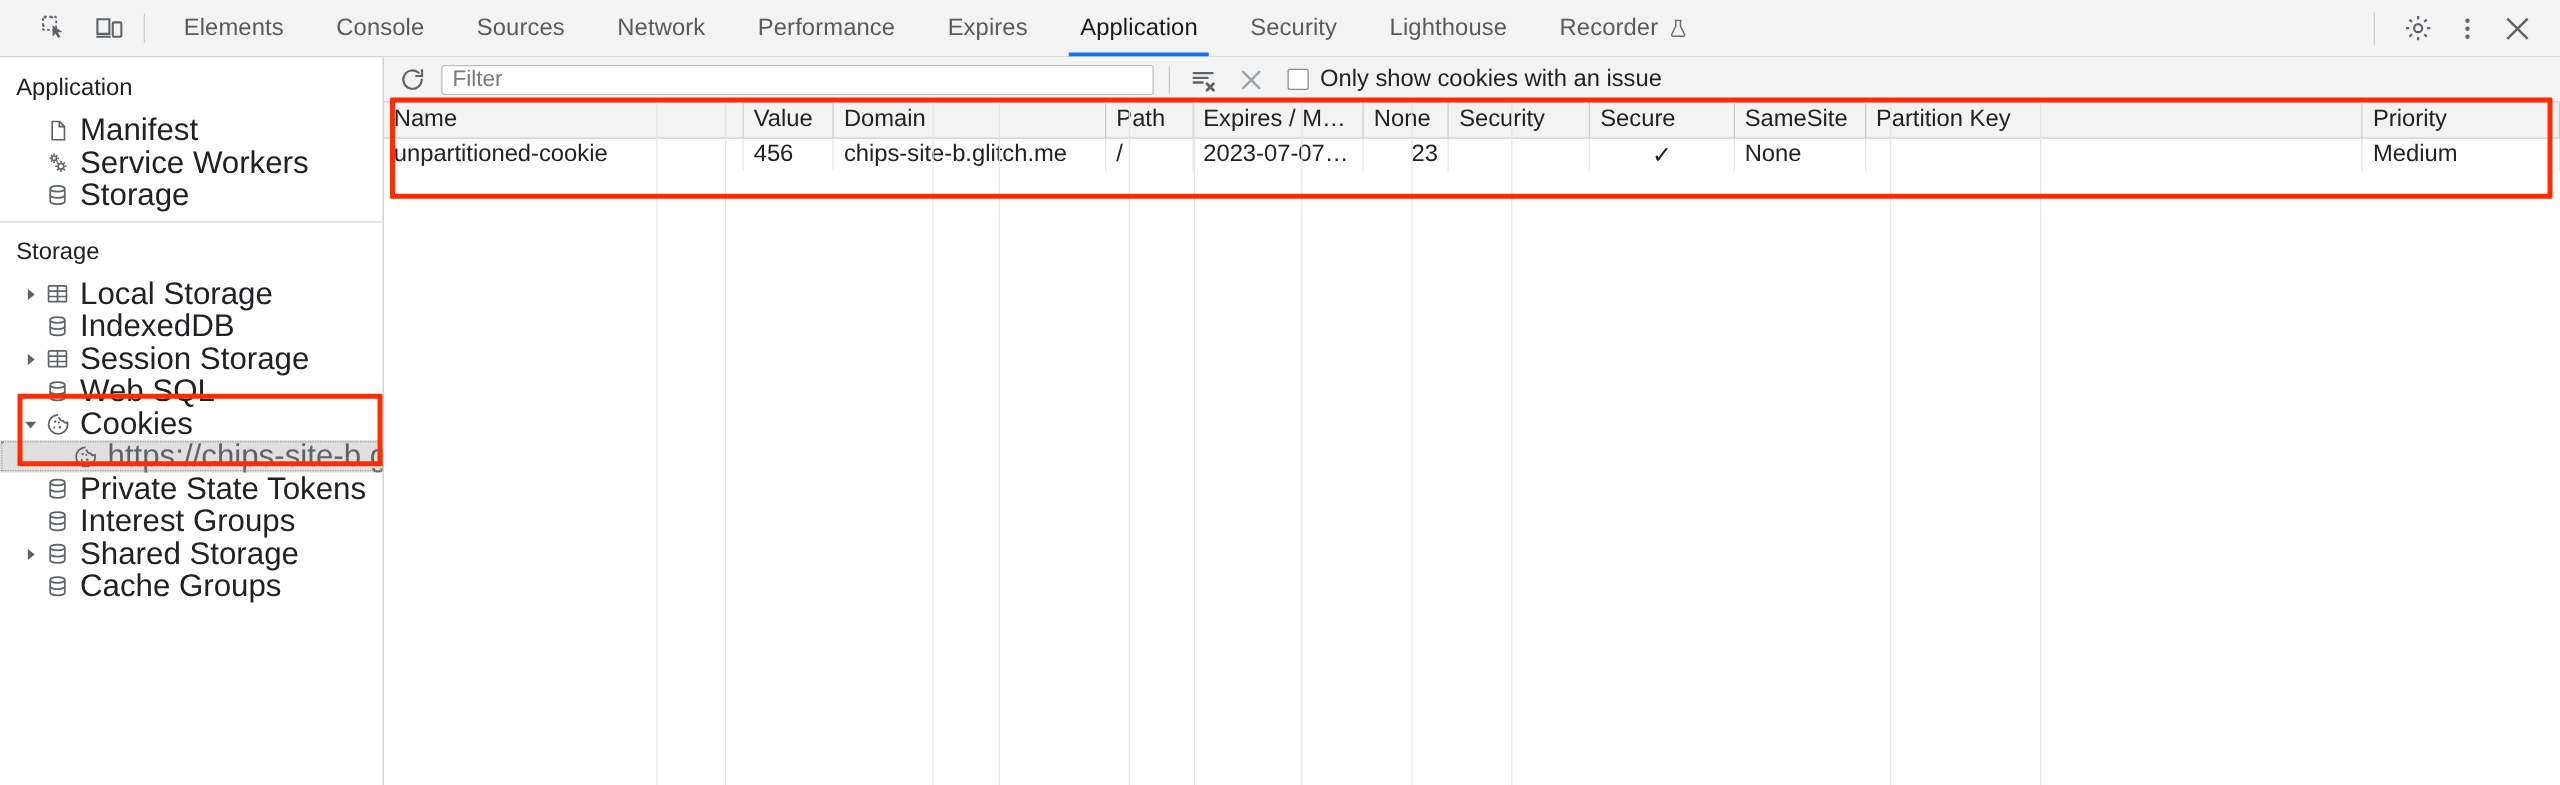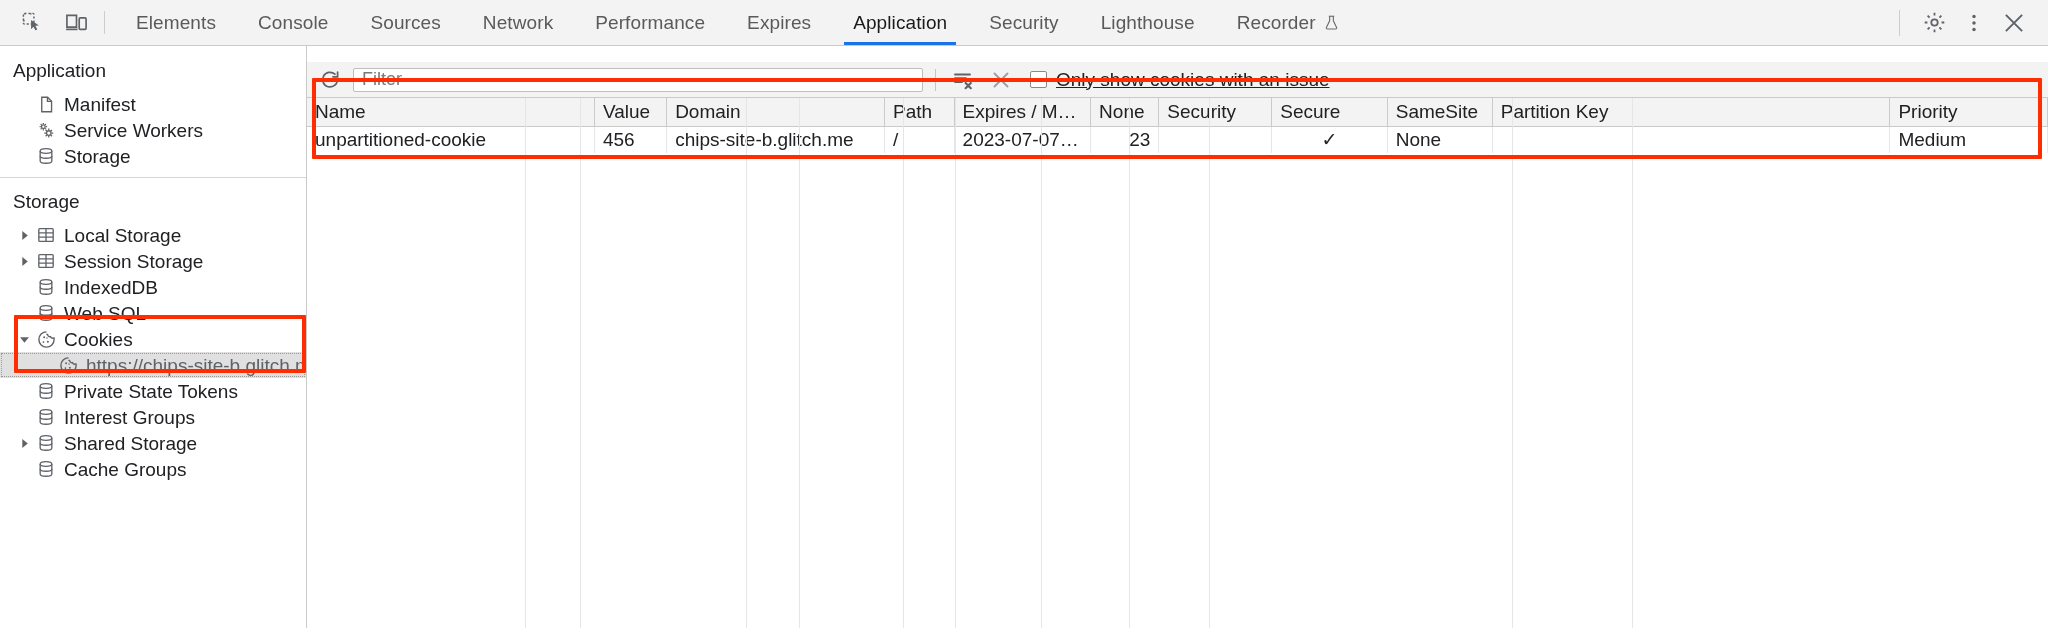--- a/index.html
+++ b/index.html
@@ -23,21 +23,21 @@
   }
 
   
   .tabbar {
     height: 46px;
     min-height: 46px;
     background: #f3f3f3;
     border-bottom: 1px solid #cacaca;
     display: flex;
     align-items: stretch;
-    padding-left: 10px;
+    padding-left: 21px;
   }
   .tb-icon-btn {
     width: 44px;
     display: flex;
     align-items: center;
     justify-content: center;
     color: #5f6368;
   }
   .tb-sep {
     width: 1px;
@@ -110,21 +110,21 @@
   }
   .sb-divider {
     height: 1px;
     background: #d5d5d5;
     margin: 8px 0 4px 0;
   }
   .sb-row {
     display: flex;
     align-items: center;
     height: 26px;
-    font-size: 19px;
+    font-size: 25px;
     color: #202124;
     white-space: nowrap;
     position: relative;
   }
   .sb-row .twisty {
     width: 20px; min-width: 20px;
     display: flex; align-items: center; justify-content: center;
     color: #5f6368;
   }
   .sb-row .twisty.empty { visibility: hidden; }
@@ -154,21 +154,20 @@
   }
   .filterbar {
     height: 36px;
     min-height: 36px;
     background: #f3f3f3;
     border-bottom: 1px solid #cacaca;
     display: flex;
     align-items: center;
     padding: 0 10px 0 8px;
     gap: 8px;
-    margin-top: 16px;
   }
   .fb-btn {
     width: 30px; height: 28px;
     display: flex; align-items: center; justify-content: center;
     color: #5f6368;
     flex: 0 0 auto;
   }
   .filter-input {
     flex: 0 1 570px;
     width: 570px;
@@ -182,21 +181,20 @@
     font-family: "Liberation Sans", sans-serif;
     outline: none;
   }
   .filter-input::placeholder { color: #7a7a7a; }
   .fb-divider { width: 1px; height: 22px; background: #c6c6c6; margin: 0 4px; }
   .fb-check-wrap {
     display: flex; align-items: center; gap: 9px;
     font-size: 19px; color: #202124;
     margin-left: 6px;
     white-space: nowrap;
-    text-decoration: underline;
   }
   .fb-checkbox {
     width: 17px; height: 17px;
     border: 1px solid #8a8a8a;
     border-radius: 2px;
     background: #fff;
     flex: 0 0 auto;
   }
 
   
@@ -397,43 +395,43 @@
           </span>
           <span class="sb-icon" style="display: inline-flex;">
             <svg width="20" height="20" viewBox="0 0 24 24" fill="none" stroke="currentColor" stroke-width="1.6">
               <rect x="3.4" y="4.4" width="17.2" height="15.2" rx="1"></rect>
               <path d="M3.4 9.5h17.2M3.4 14.6h17.2M12 4.4v15.2"></path>
             </svg>
           </span>
           <span class="sb-label">Local Storage</span>
         </div>
         <div class="sb-row indent-1">
+          <span class="twisty empty"></span>
+          <span class="sb-icon" style="display: inline-flex;">
+            <svg width="20" height="20" viewBox="0 0 24 24" fill="none" stroke="currentColor" stroke-width="1.6">
+              <ellipse cx="12" cy="6" rx="7" ry="2.8"></ellipse>
+              <path d="M5 6v11.9c0 1.55 3.13 2.8 7 2.8s7-1.25 7-2.8V6"></path>
+              <path d="M5 11.9c0 1.55 3.13 2.8 7 2.8s7-1.25 7-2.8"></path>
+            </svg>
+          </span>
+          <span class="sb-label">IndexedDB</span>
+        </div>
+        <div class="sb-row indent-1">
           <span class="twisty">
             <svg width="11" height="11" viewBox="0 0 10 10" fill="currentColor">
               <path d="M3 1v8l5-4z"></path>
             </svg>
           </span>
           <span class="sb-icon" style="display: inline-flex;">
             <svg width="20" height="20" viewBox="0 0 24 24" fill="none" stroke="currentColor" stroke-width="1.6">
               <rect x="3.4" y="4.4" width="17.2" height="15.2" rx="1"></rect>
               <path d="M3.4 9.5h17.2M3.4 14.6h17.2M12 4.4v15.2"></path>
             </svg>
           </span>
           <span class="sb-label">Session Storage</span>
-        </div>
-        <div class="sb-row indent-1">
-          <span class="twisty empty"></span>
-          <span class="sb-icon" style="display: inline-flex;">
-            <svg width="20" height="20" viewBox="0 0 24 24" fill="none" stroke="currentColor" stroke-width="1.6">
-              <ellipse cx="12" cy="6" rx="7" ry="2.8"></ellipse>
-              <path d="M5 6v11.9c0 1.55 3.13 2.8 7 2.8s7-1.25 7-2.8V6"></path>
-              <path d="M5 11.9c0 1.55 3.13 2.8 7 2.8s7-1.25 7-2.8"></path>
-            </svg>
-          </span>
-          <span class="sb-label">IndexedDB</span>
         </div>
         <div class="sb-row indent-1">
           <span class="twisty empty"></span>
           <span class="sb-icon" style="display: inline-flex;">
             <svg width="20" height="20" viewBox="0 0 24 24" fill="none" stroke="currentColor" stroke-width="1.6">
               <ellipse cx="12" cy="6" rx="7" ry="2.8"></ellipse>
               <path d="M5 6v11.9c0 1.55 3.13 2.8 7 2.8s7-1.25 7-2.8V6"></path>
               <path d="M5 11.9c0 1.55 3.13 2.8 7 2.8s7-1.25 7-2.8"></path>
             </svg>
           </span>

